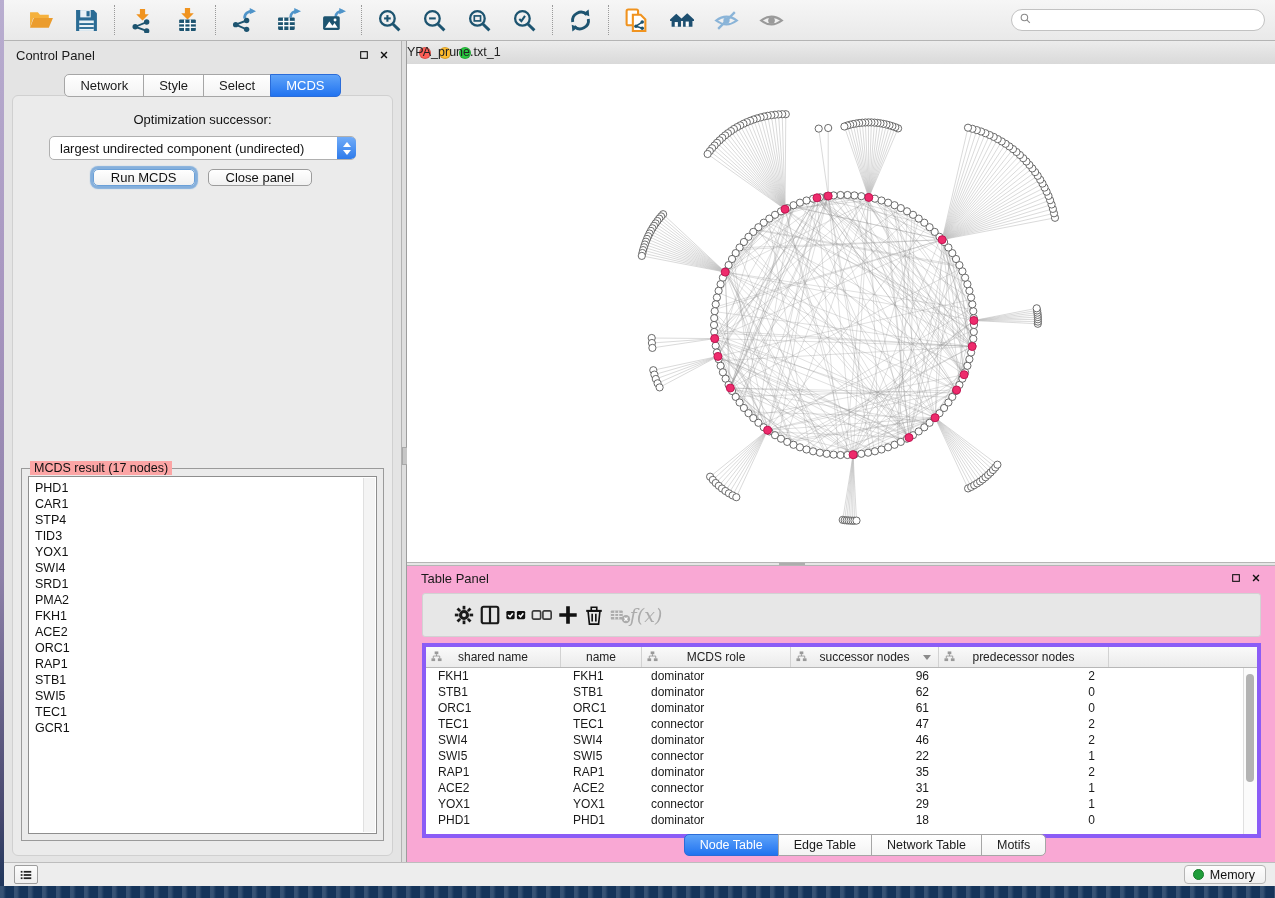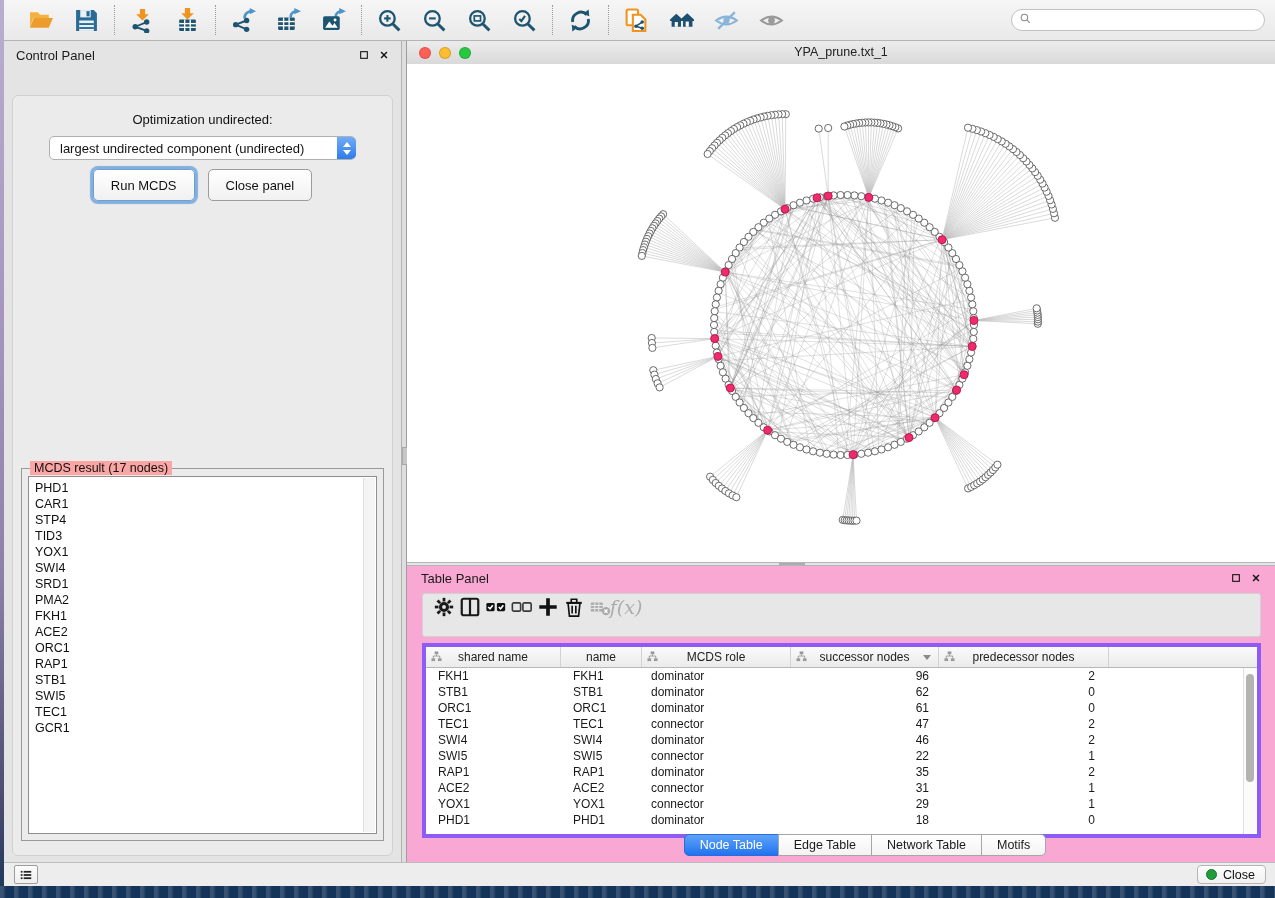--- a/index.html
+++ b/index.html
@@ -48,21 +48,21 @@
     border:1px solid #d0d0d0;border-radius:6px;}
   .opt-label{position:absolute;left:0;right:0;top:16px;text-align:center;font-size:13px;color:#111;}
   .criterion{position:absolute;left:36px;right:36px;top:40px;height:22px;background:#fff;border:1px solid #b0b0b0;
     border-radius:5px;display:flex;align-items:center;}
   .criterion .val{flex:1;font-size:13px;color:#111;padding-left:10px;white-space:nowrap;}
   .criterion .stepper{width:19px;height:22px;margin:-1px -1px -1px 0;border-radius:0 5px 5px 0;
     background:linear-gradient(#71acf8,#2e7beb);display:flex;flex-direction:column;align-items:center;justify-content:center;gap:3px;}
   .tri-up{width:0;height:0;border-left:4px solid transparent;border-right:4px solid transparent;border-bottom:5px solid #fff;}
   .tri-down{width:0;height:0;border-left:4px solid transparent;border-right:4px solid transparent;border-top:5px solid #fff;}
   .cp-buttons{position:absolute;left:0;right:0;top:73px;display:flex;justify-content:center;gap:13px;}
-  .push-btn{height:32px;padding:0 17px;font-size:13px;color:#111;font-family:"Liberation Sans",sans-serif;
+  .push-btn{height:17px;padding:0 17px;font-size:13px;color:#111;font-family:"Liberation Sans",sans-serif;
     background:linear-gradient(#ffffff,#f1f1f1);border:1px solid #9c9c9c;border-radius:5px;}
   .push-btn.focused{border-color:#6aa0d8;box-shadow:0 0 1px 3px rgba(106,160,216,.8);}
   .result-group{position:absolute;left:8px;right:8px;top:372px;height:371px;border:1px solid #9a9a9a;}
   .result-title{position:absolute;top:-8px;left:8px;background:#fca5a5;padding:0 4px;font-size:12.5px;color:#111;}
   .result-list{position:absolute;left:6px;right:6px;top:7px;bottom:6px;background:#fff;border:1px solid #8e8e8e;overflow:hidden;}
   .result-item{font-size:12.5px;line-height:16px;color:#111;padding-left:6px;}
   .result-list .scroll-track{position:absolute;top:1px;bottom:1px;right:1px;width:11px;background:#f4f4f4;border-left:1px solid #e0e0e0;}
 
   
   .vsplit{position:absolute;left:397px;top:41px;width:6px;height:821px;background:#dedede;
@@ -72,29 +72,29 @@
     border-top:1px solid #b5b5b5;border-bottom:1px solid #b5b5b5;box-sizing:border-box;}
   .hsplit .handle{position:absolute;left:372px;top:0;width:26px;height:2px;background:#adadad;}
 
   
   .net-window{position:absolute;left:403px;top:41px;width:868px;height:521px;}
   .net-titlebar{position:absolute;left:0;top:0;right:0;height:23px;
     background:linear-gradient(#ececec,#d9d9d9);border-bottom:1px solid #a8a8a8;}
   .traffic{position:absolute;left:12px;top:6px;display:flex;gap:8px;}
   .light{width:12px;height:12px;border-radius:50%;border:1px solid rgba(0,0,0,.15);box-sizing:border-box;padding:0}
   .light.red{background:#ff5f57}.light.yellow{background:#febc2e}.light.green{background:#28c840}
-  .net-title{position:absolute;left:0;right:0;top:4px;text-align:center;font-size:12.5px;color:#222;}
+  .net-title{position:absolute;left:0;right:0;top:4px;font-size:12.5px;color:#222;}
   .net-canvas{position:absolute;left:0;top:23px;width:868px;height:498px;background:#fff;}
   .net-canvas svg{display:block}
 
   
   .table-panel{position:absolute;left:403px;top:566px;width:868px;height:296px;background:#f9a8d4;}
   .tp-header{position:absolute;left:0;top:0;right:0;height:24px;padding:0 14px;}
   .tp-toolbar{position:absolute;left:15px;right:14px;top:27px;height:44px;background:#e7e7e7;
-    border:1px solid #d2d2d2;border-radius:3px;display:flex;align-items:flex-start;padding:0 8px;box-sizing:border-box;}
+    border:1px solid #d2d2d2;border-radius:3px;display:flex;align-items:center;padding:0 28px;box-sizing:border-box;}
   .tp-tool{width:26px;height:26px;display:flex;align-items:center;justify-content:center;background:none;border:none;padding:0}
   .tp-tool svg{width:22px;height:22px;display:block}
   .tp-tool.disabled{opacity:.95}
   .fx-label{font-size:19px;color:#a8a8a8;font-family:"DejaVu Serif",serif;font-style:italic;}
   .node-table{position:absolute;left:15px;right:14px;top:77px;height:187px;background:#fff;border:4px solid #8b5cf6;overflow:hidden;}
   .nt-headrow{display:flex;height:20px;background:linear-gradient(#fafafa,#ebebeb);border-bottom:1px solid #b7b7b7;}
   .nt-hcell{position:relative;box-sizing:border-box;border-right:1px solid #d2d2d2;font-size:12px;color:#222;
     display:flex;align-items:center;justify-content:center;}
   .nt-hcell .hicon{position:absolute;left:5px;top:4px;width:11px;height:11px;}
   .nt-hcell .hicon svg{width:11px;height:11px;display:block}
@@ -347,22 +347,28 @@
               <rect x="4" y="4" width="16" height="16" fill="none" stroke="#111" stroke-width="2.6"></rect>
             </svg>
           </button>
         <button class="ph-btn" id="cp-close">
             <svg viewBox="0 0 24 24">
               <path d="M5 5l14 14M19 5L5 19" stroke="#111" stroke-width="3.4"></path>
             </svg>
           </button>
       </span>
     </div>
+    <div class="cp-tabs seg-tabs" id="cp-tabs">
+        <span class="seg">Network</span>
+        <span class="seg">Style</span>
+        <span class="seg">Select</span>
+        <span class="seg active">MCDS</span>
+      </div>
     <div class="cp-body">
-      <div class="opt-label">Optimization undirected:</div>
+      <div class="opt-label">Optimization successor:</div>
       <div class="criterion">
         <span class="val">largest undirected component (undirected)</span>
         <span class="stepper">
             <span class="tri-up"></span>
             <span class="tri-down"></span>
           </span>
       </div>
       <div class="cp-buttons">
         <button class="push-btn focused">Run MCDS</button>
         <button class="push-btn">Close panel</button>
@@ -1353,17 +1359,17 @@
             <rect x="3" y="10.5" width="3" height="3"></rect>
             <rect x="3" y="16" width="3" height="3"></rect>
             <rect x="8" y="5" width="13" height="3"></rect>
             <rect x="8" y="10.5" width="13" height="3"></rect>
             <rect x="8" y="16" width="13" height="3"></rect>
           </g>
         </svg>
       </button>
     <button class="memory-btn">
       <span class="mem-dot"></span>
-      <span>Close</span>
+      <span>Memory</span>
     </button>
   </div>
 
 </div>
 
 </body></html>

